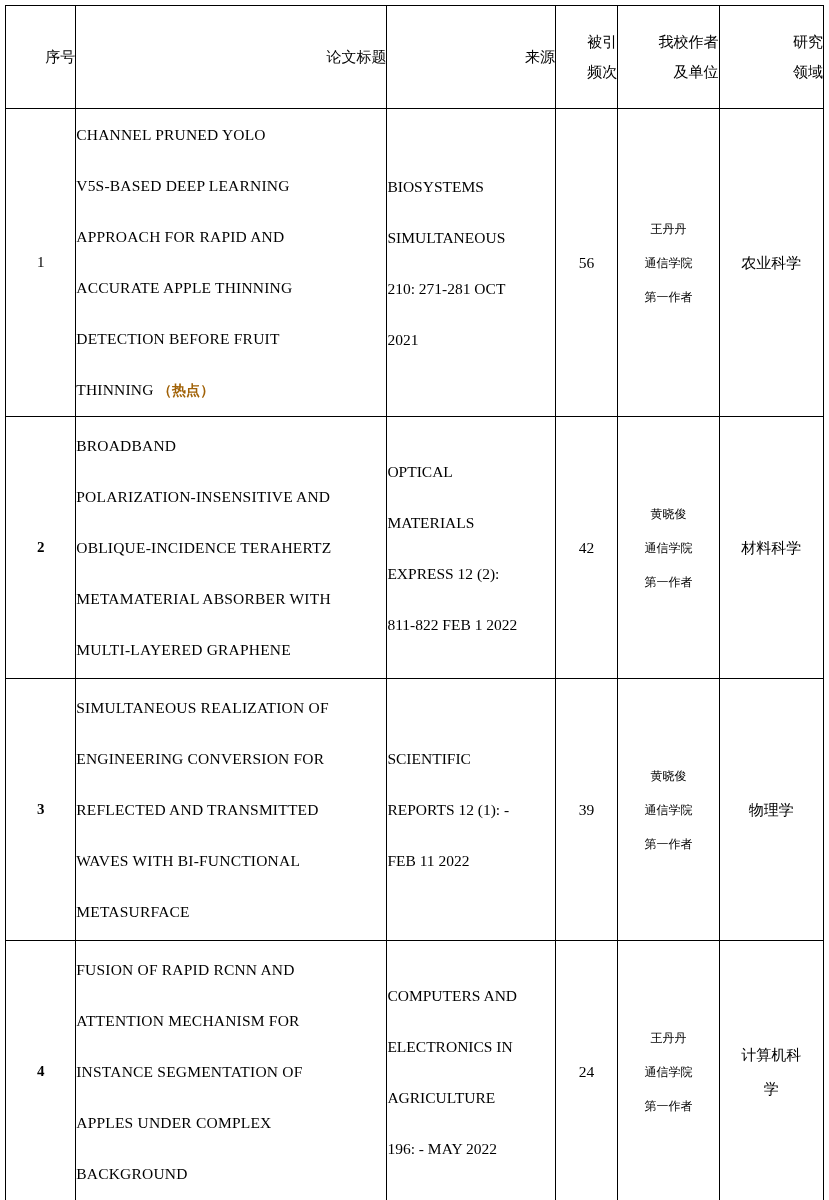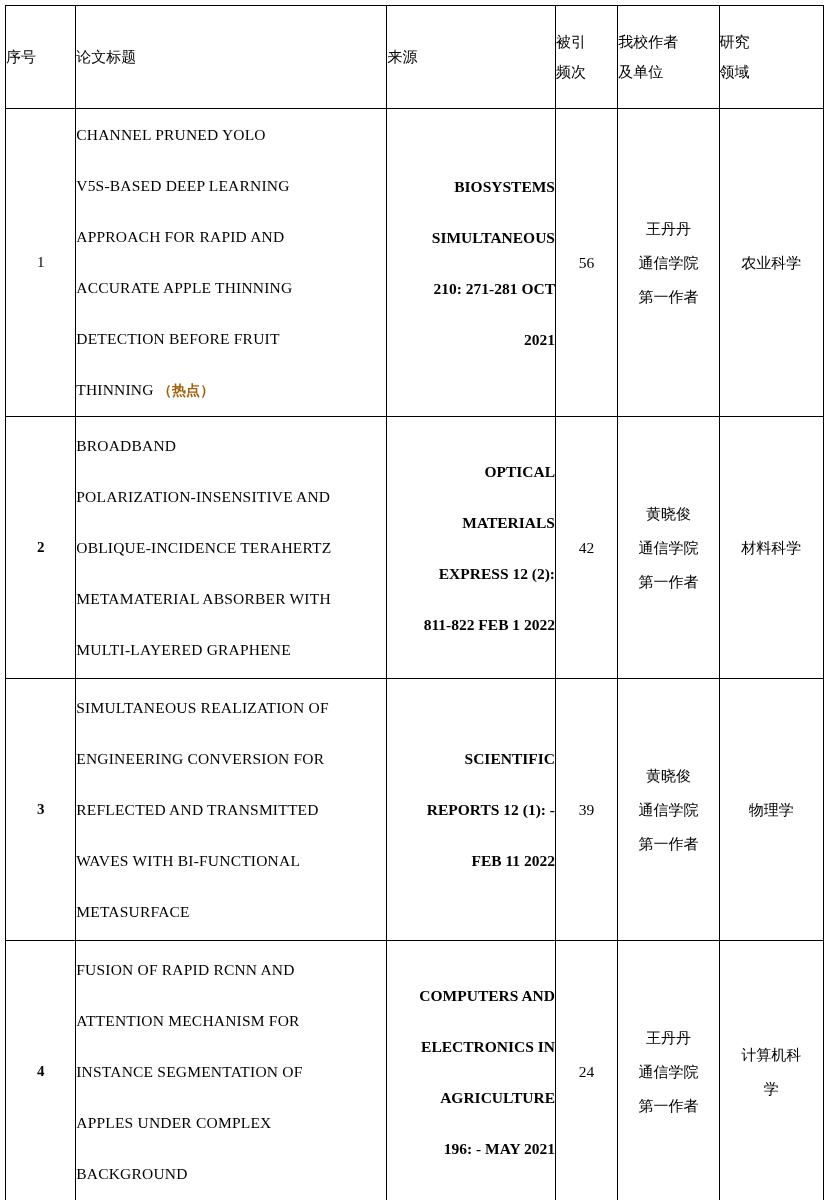--- a/index.html
+++ b/index.html
@@ -34,21 +34,21 @@
   }
   
   col.c-index { width: 70px; }
   col.c-title { width: 310px; }
   col.c-source { width: 168px; }
   col.c-cites { width: 62px; }
   col.c-author { width: 101px; }
   col.c-field { width: 104px; }
 
   thead td {
-    text-align: left;
+    text-align: right;
     font-size: 15px;
     font-family: "Liberation Sans", sans-serif;
     height: 102px;
     line-height: 30px;
   }
   thead td .hdr-line { display: block; }
 
   td.cell-index {
     text-align: center;
     font-size: 15px;
@@ -59,34 +59,33 @@
   }
   td.cell-title {
     text-align: left;
     font-size: 15.5px;
     line-height: 51px;
     padding: 6px 10px 6px 12px;
     letter-spacing: 0.2px;
   }
   td.cell-title .tline { display: block; white-space: nowrap; }
   td.cell-source {
-    text-align: right;
+    text-align: left;
     font-size: 15.5px;
     line-height: 51px;
     padding: 4px 6px;
-    font-weight: bold;
   }
   td.cell-source .sline { display: block; }
   td.cell-cites {
     text-align: center;
     font-size: 15.5px;
   }
   td.cell-author {
     text-align: center;
-    font-size: 15px;
+    font-size: 12px;
     font-family: "Liberation Sans", sans-serif;
     line-height: 34px;
     padding: 4px 2px;
   }
   td.cell-author .aline { display: block; }
   td.cell-field {
     text-align: center;
     font-size: 15px;
     font-family: "Liberation Sans", sans-serif;
     line-height: 34px;
@@ -228,21 +227,21 @@
           <span class="tline">FUSION OF RAPID RCNN AND</span>
           <span class="tline">ATTENTION MECHANISM FOR</span>
           <span class="tline">INSTANCE SEGMENTATION OF</span>
           <span class="tline">APPLES UNDER COMPLEX</span>
           <span class="tline">BACKGROUND</span>
         </td>
         <td class="cell-source">
           <span class="sline">COMPUTERS AND</span>
           <span class="sline">ELECTRONICS IN</span>
           <span class="sline">AGRICULTURE</span>
-          <span class="sline">196: - MAY 2021</span>
+          <span class="sline">196: - MAY 2022</span>
         </td>
         <td class="cell-cites">24</td>
         <td class="cell-author">
           <span class="aline">王丹丹</span>
           <span class="aline">通信学院</span>
           <span class="aline">第一作者</span>
         </td>
         <td class="cell-field">
           <span class="fline">计算机科</span>
           <span class="fline">学</span>

